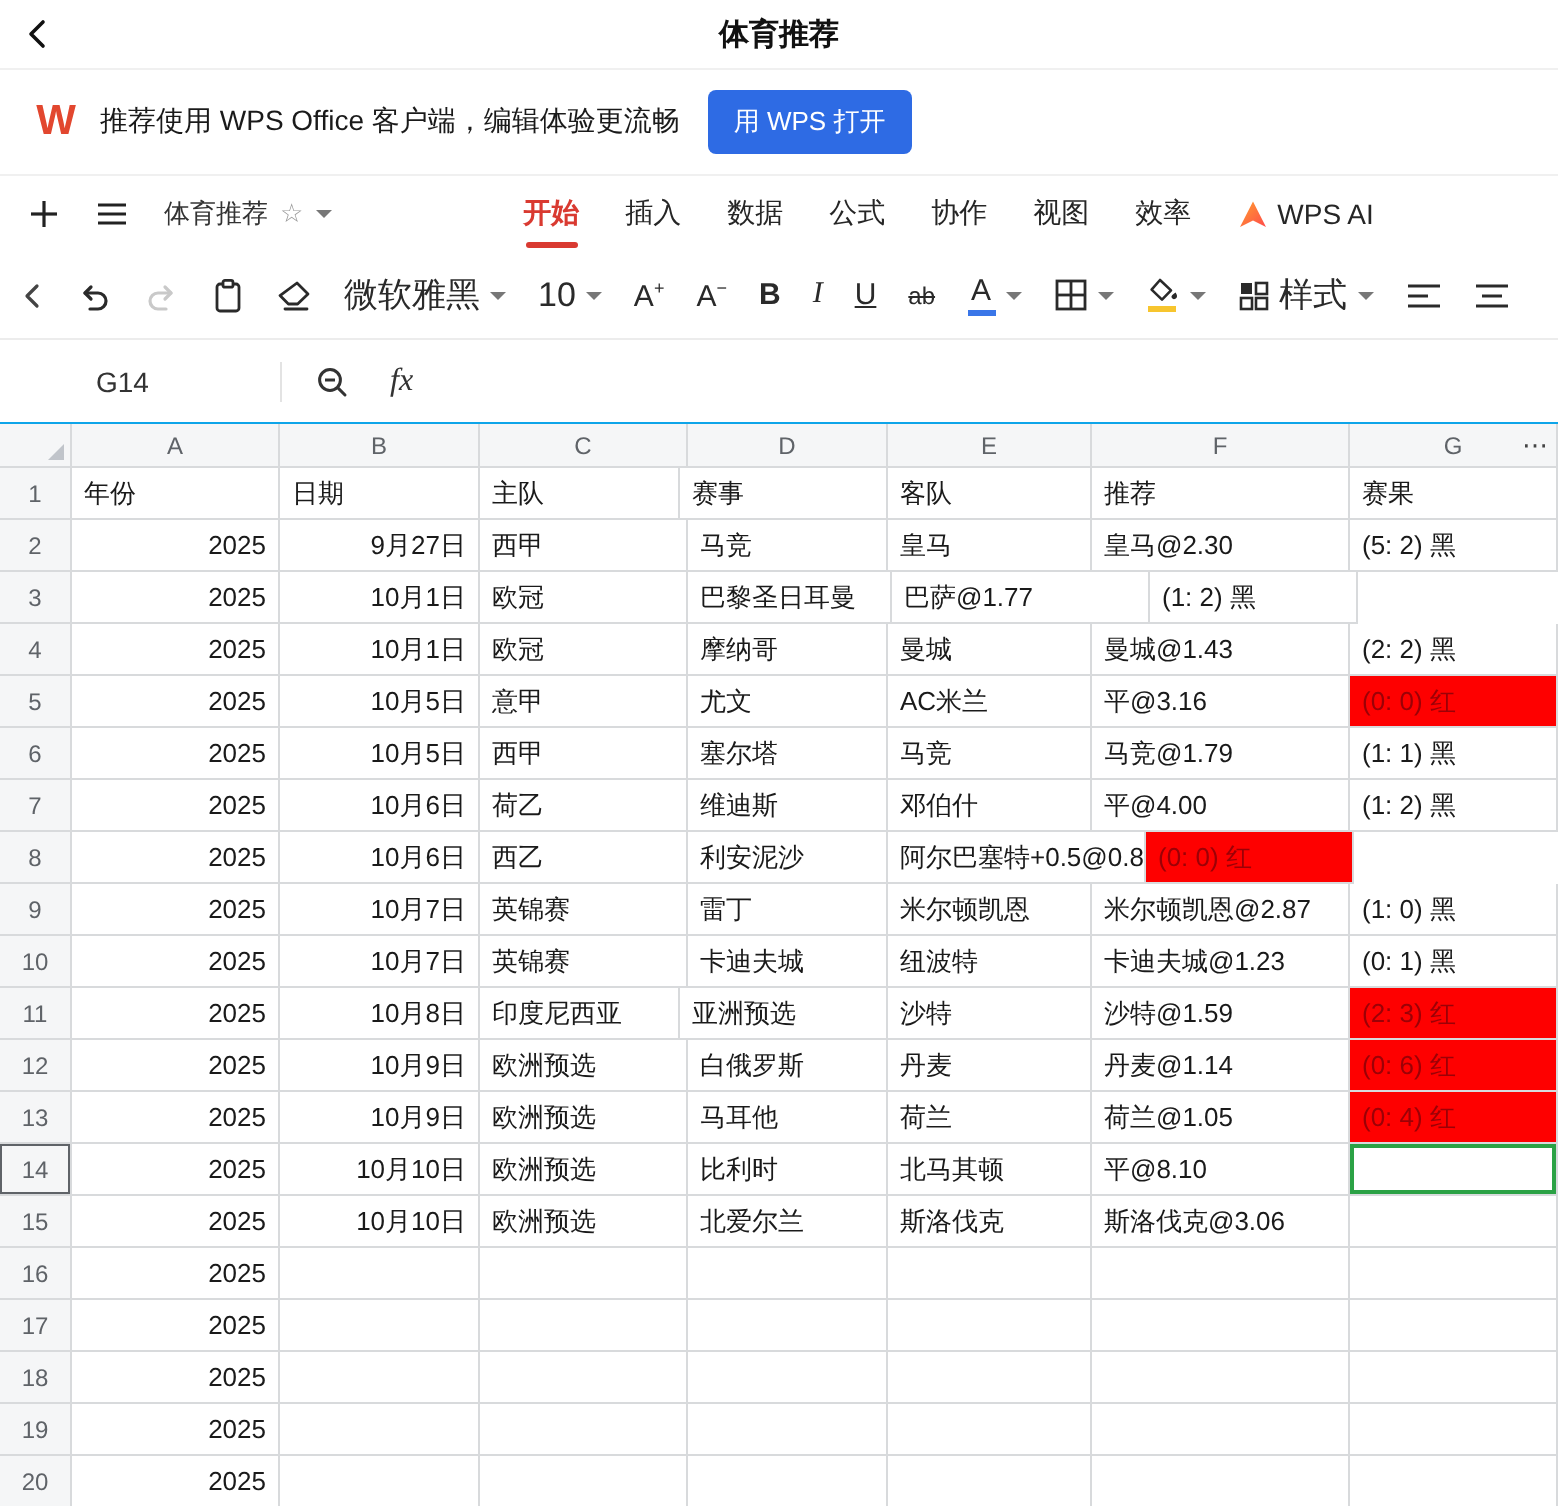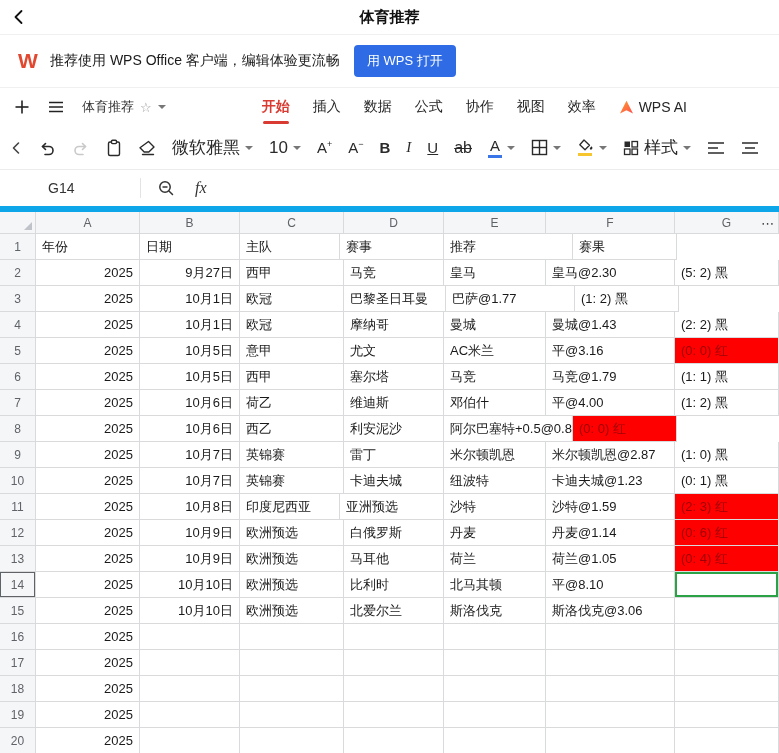--- a/index.html
+++ b/index.html
@@ -40,30 +40,30 @@
   .toolbar { height:44px; flex:0 0 auto; display:flex; align-items:center; padding:0 10px; gap:16px;
     border-bottom:1px solid #ececec; overflow:hidden; white-space:nowrap; background:#fff; }
   .tb { background:none; border:none; padding:0; font-family:inherit; font-size:14px; color:#2a2a2a;
     display:flex; align-items:center; gap:5px; flex:0 0 auto; }
   .tb.disabled svg path { stroke:#c9c9c9; }
   .mirror { transform:scaleX(-1); display:inline-flex; }
   .dd-label { font-size:17px; color:#2a2a2a; }
   .bold-glyph { font-weight:bold; font-size:15px; }
   .italic-glyph { font-style:italic; font-family:"Liberation Serif","DejaVu Serif",serif; font-size:15px; }
   .under-glyph { text-decoration:underline; font-size:15px; }
-  .strike-glyph { text-decoration:line-through; font-size:16px; }
+  .strike-glyph { text-decoration:line-through; font-size:12px; }
   .stack { display:flex; flex-direction:column; align-items:center; line-height:1; }
   .swatch-bar { width:14px; height:3px; margin-top:2px; }
   .swatch-font { background:var(--font-color-swatch,#3a76e8); }
   .swatch-fill { background:var(--fill-swatch,#f7c52e); }
   .afont { font-size:15px; line-height:1; }
   .afont sup, .afont sub { font-size:9px; }
 
   
-  .formulabar { height:42px; flex:0 0 auto; display:flex; align-items:center; border-bottom:6px solid #0ea5e9; background:#fff; }
+  .formulabar { height:42px; flex:0 0 auto; display:flex; align-items:center; border-bottom:1px solid #0ea5e9; background:#fff; }
   .cellref { margin-left:48px; font-size:14px; color:#333; min-width:40px; }
   .fdivider { width:1px; height:20px; background:#e3e3e3; margin-left:52px; }
   .zoom-btn { margin-left:16px; }
   .fx { margin-left:20px; font-style:italic; font-family:"Liberation Serif","DejaVu Serif",serif; font-size:16px; color:#333; }
 
   
   .grid { flex:1 1 auto; overflow:hidden; font-size:13px; background:#fff; }
   .g-row { display:flex; }
   .g-cell { flex:0 0 auto; border-right:1px solid #d8dadc; border-bottom:1px solid #d8dadc;
     display:flex; align-items:center; padding:0 6px; white-space:nowrap; overflow:hidden; position:relative; background:#fff; }
@@ -304,20 +304,21 @@
         </div>
       </div>
       <div class="g-row">
         <div class="g-cell g-head g-rowhead" style="width: 36px; height: 26px;">
           <span>1</span>
         </div>
         <div class="g-cell g-data align-left" style="width: 104px; height: 26px;">年份</div>
         <div class="g-cell g-data align-left" style="width: 100px; height: 26px;">日期</div>
         <div class="g-cell g-data align-left" style="width: 100px; height: 26px;">主队</div>
         <div class="g-cell g-data align-left" style="width: 104px; height: 26px;">赛事</div>
+        <div class="g-cell g-data align-left" style="width: 102px; height: 26px;">客队</div>
         <div class="g-cell g-data align-left" style="width: 129px; height: 26px;">推荐</div>
         <div class="g-cell g-data align-left" style="width: 104px; height: 26px;">赛果</div>
       </div>
       <div class="g-row">
         <div class="g-cell g-head g-rowhead" style="width: 36px; height: 26px;">
           <span>2</span>
         </div>
         <div class="g-cell g-data align-right" style="width: 104px; height: 26px;">2025</div>
         <div class="g-cell g-data align-right" style="width: 100px; height: 26px;">9月27日</div>
         <div class="g-cell g-data align-left" style="width: 104px; height: 26px;">西甲</div>

